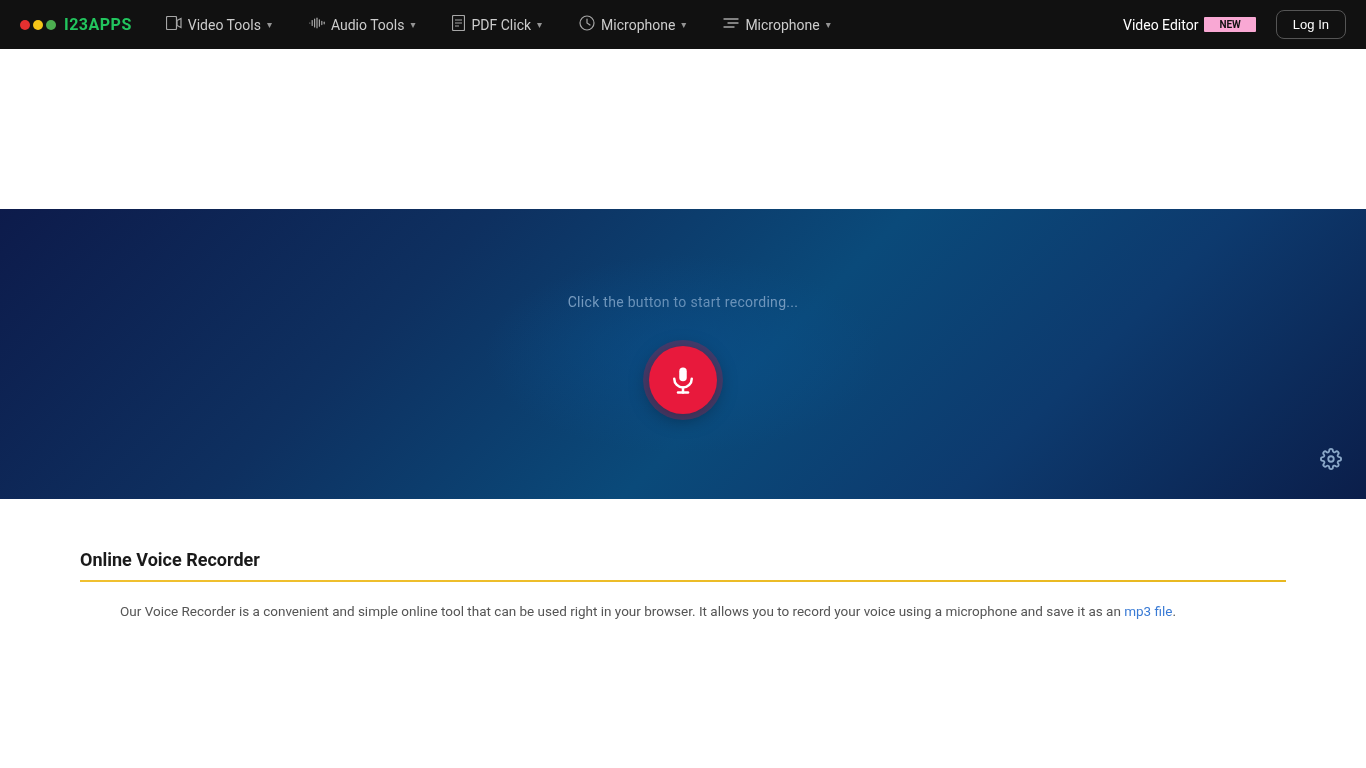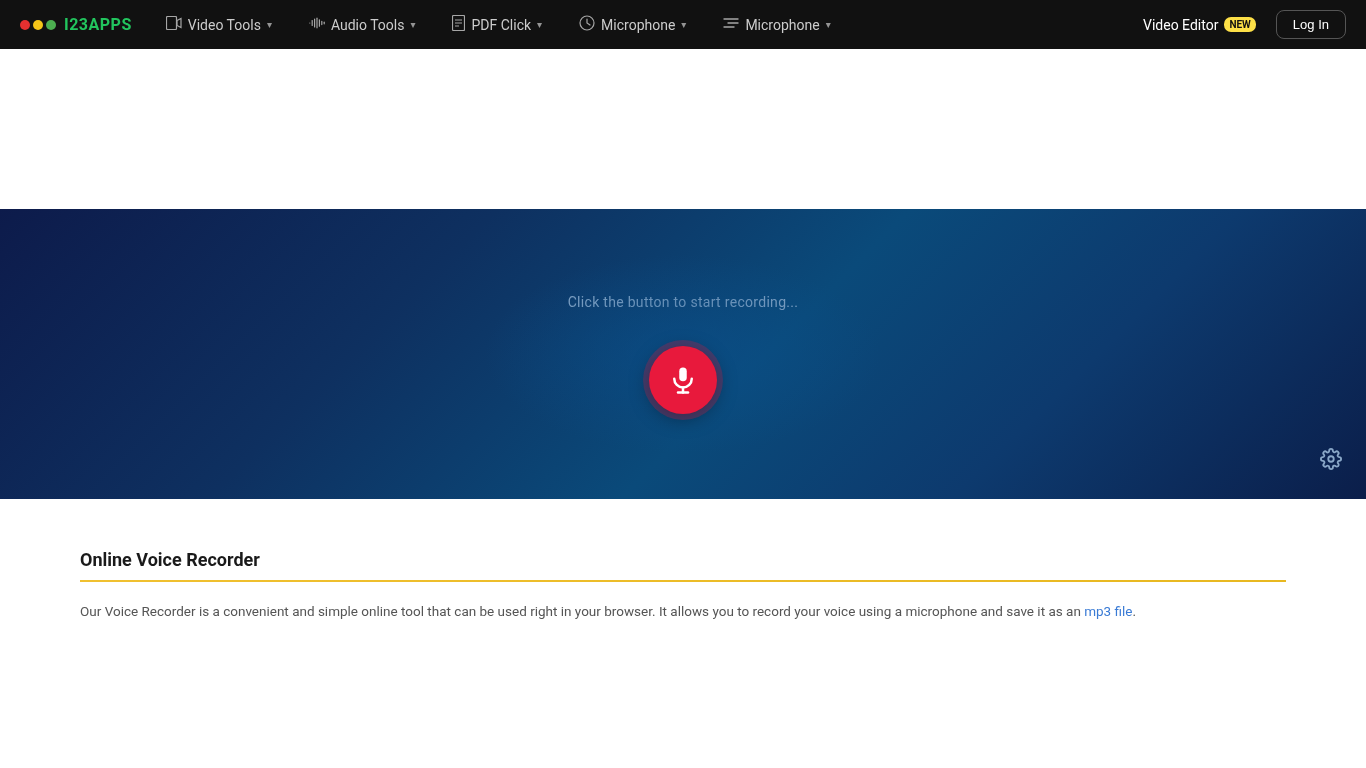--- a/index.html
+++ b/index.html
@@ -61,26 +61,26 @@
     }
     .video-editor-link {
       color: #fff;
       font-size: 14px;
       display: flex;
       align-items: center;
       gap: 6px;
       cursor: pointer;
     }
     .new-badge {
-      background: #fde047;
+      background: #f9a8d4;
       color: #111;
       font-size: 10px;
       font-weight: 700;
-      padding: 2px 5px;
-      border-radius: 7px;
+      padding: 2px 15px;
+      border-radius: 1px;
     }
     .login-btn {
       border: 1px solid #555;
       color: #fff;
       background: transparent;
       padding: 6px 16px;
       border-radius: 8px;
       font-size: 13px;
       cursor: pointer;
     }
@@ -165,20 +165,21 @@
       margin-bottom: 18px;
     }
     .underline-yellow { background: linear-gradient(to right, #f0c030, #e8b820); }
     .underline-red { background: linear-gradient(to right, #e83030, #c82020); }
     .underline-blue { background: linear-gradient(to right, #30b0d8, #2090c0); }
 
     .info-card-text {
       font-size: 13.5px;
       color: #555;
       line-height: 1.65;
+      margin-left: 40px;
     }
     .info-card-text a {
       color: #3a7bd5;
       text-decoration: none;
     }
   </style>
 </head>
 <body>
 
 <nav>

